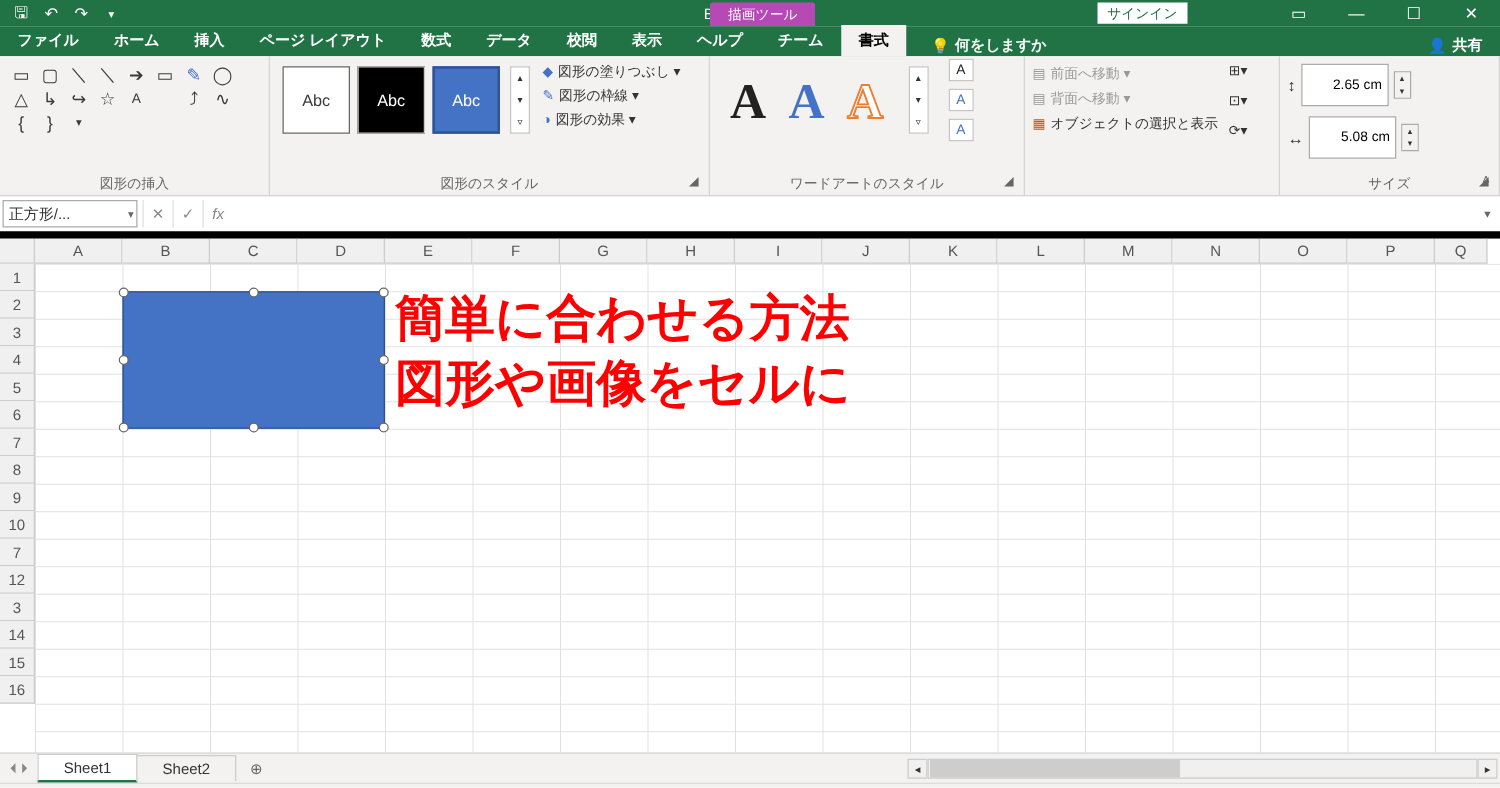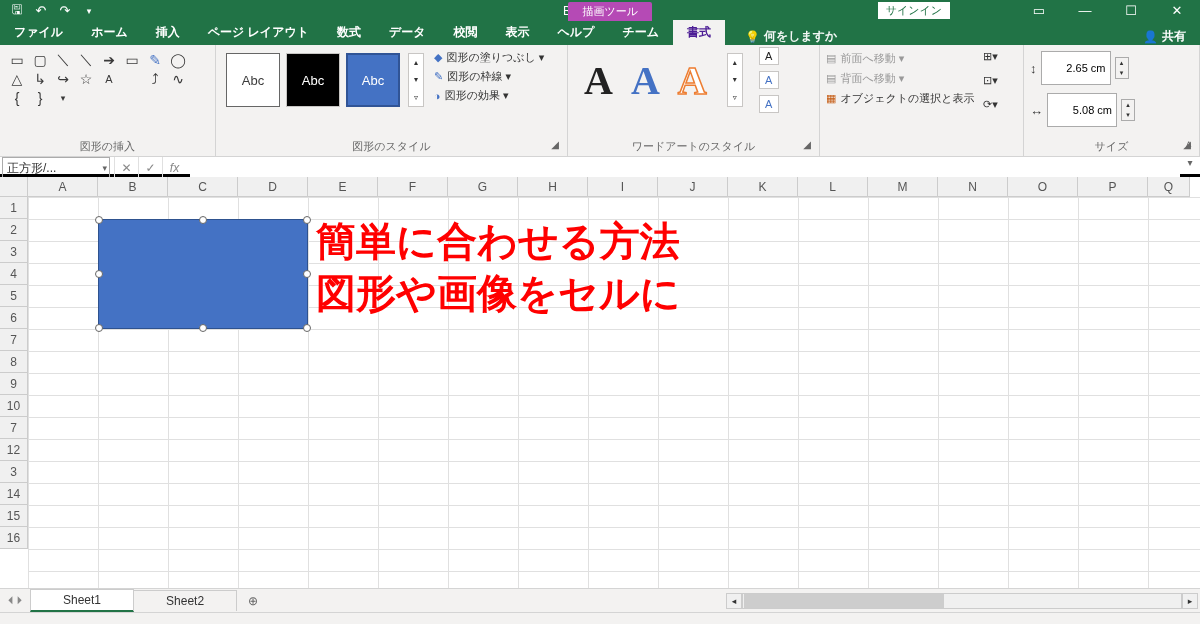--- a/index.html
+++ b/index.html
@@ -12,21 +12,21 @@
 .titlebar .title { position:absolute; left:50%; transform:translateX(-50%); font-size:12px; }
 .titlebar .ctx-tab { position:absolute; right:548px; background:#b54ab5; padding:2px 14px; font-size:11px; height:19px; top:2px; color:#fff; border-radius:2px 2px 0 0;}
 .titlebar .signin { position:absolute; right:250px; background:#fff; color:#217346; padding:1px 8px; font-size:11px; }
 .titlebar .ctrls { position:absolute; right:0; display:flex; }
 .titlebar .ctrls div { width:46px; height:21px; display:flex; align-items:center; justify-content:center; font-size:13px; }
 .titlebar .ctrls div:last-child { background:transparent; }
 
 
 .tabs { height:24px; background:#217346; display:flex; align-items:flex-end; color:#fff; position:relative;font-weight:bold; }
 .tabs .tab { padding:4px 14px; font-size:12px; cursor:default; }
-.tabs .tab.active { background:#f3f2f1; color:#4c1d95; }
+.tabs .tab.active { background:#f3f2f1; color:#000000; }
 .tabs .tellme { display:flex; align-items:center; gap:4px; margin-left:20px; font-size:12px; opacity:.95;}
 .tabs .share { position:absolute; right:14px; display:flex; align-items:center; gap:4px; font-size:12px;}
 
 
 .ribbon { height:112px; background:#f3f2f1; border-bottom:1px solid #d4d4d4; display:flex; align-items:stretch; position:relative;}
 .group { border-right:1px solid #d4d4d4; display:flex; flex-direction:column; padding:2px 6px 0 6px; }
 .group .g-body { flex:1; display:flex; align-items:flex-start; }
 .group .g-label { text-align:center; font-size:11px; color:#666; padding:3px 0 2px; position:relative; }
 .group .g-label .dlglaunch { position:absolute; right:2px; top:3px; font-size:10px; color:#666;}
 
@@ -59,21 +59,21 @@
 
 .size-box { display:flex; flex-direction:column; gap:8px; padding-top:4px;}
 .size-row { display:flex; align-items:center; gap:4px;}
 .size-row input { width:70px; height:22px; border:1px solid #ababab; font-size:11px; padding:16px 4px; text-align:right;}
 .size-row .sp { width:14px; display:flex; flex-direction:column; font-size:7px; border:1px solid #ababab; height:22px;}
 .size-row .sp div{flex:1;display:flex;align-items:center;justify-content:center;background:#f3f2f1;}
 
 .ribbon .collapse { position:absolute; right:8px; bottom:6px; font-size:11px; color:#666;}
 
 
-.fxbar { height:20px; border-bottom:3px solid #000000; display:flex; align-items:flex-start; background:#fff;}
+.fxbar { height:34px; border-bottom:6px solid #000000; display:flex; align-items:center; background:#fff;}
 .namebox { width:108px; height:22px; border:1px solid #ababab; margin-left:2px; display:flex; align-items:center; font-size:12px; padding:0 4px; position:relative; }
 .namebox .dd { position:absolute; right:2px; font-size:9px; color:#666;}
 .fxbtns { display:flex; align-items:center; gap:0; margin-left:4px;}
 .fxbtns span { width:24px; height:22px; display:flex; align-items:center; justify-content:center; color:#888; border-left:1px solid #e0e0e0; font-size:12px;}
 .fxinput { flex:1; height:22px; border:none; margin-left:4px;}
 .fxbar .exp { width:20px; display:flex; align-items:center; justify-content:center; color:#666; font-size:10px;}
 
 
 .sheet-area { position:relative; height:411px; overflow:hidden; background:#fff;}
 .sel-all { position:absolute; left:0; top:0; width:28px; height:20px; border-right:1px solid #ccc; border-bottom:1px solid #ccc; background:#f0f0f0;}
@@ -84,21 +84,21 @@
 .grid { position:absolute; left:28px; top:20px; right:0; bottom:0;
   background-image: linear-gradient(to right,#e0e0e0 1px,transparent 1px),linear-gradient(to bottom,#e0e0e0 1px,transparent 1px);
   background-size:70px 22px;}
 .shape-rect { position:absolute; left:98px; top:42px; width:210px; height:110px; background:#4472c4; border:1px solid #2e528f;}
 .handle { position:absolute; width:8px; height:8px; background:#fff; border:1px solid #666; border-radius:50%;}
 .overlay-text { position:absolute; left:316px; top:38px; font-size:40px; font-weight:bold; color:#ff0000; line-height:1.3; white-space:nowrap;}
 
 
 .sheettabs { height:24px; border-top:1px solid #d4d4d4; display:flex; align-items:center; background:#f3f2f1; position:relative;}
 .sheettabs .nav { display:flex; gap:3px; padding:0 8px; color:#888; font-size:11px;}
-.sheettabs .stab { padding:3px 32px; background:#fff; border:1px solid #ccc; border-bottom:none; font-size:12px; margin-right:-1px;}
+.sheettabs .stab { padding:3px 20px; background:#fff; border:1px solid #ccc; border-bottom:none; font-size:12px; margin-right:-1px;}
 .sheettabs .stab.active { border-bottom:2px solid #217346; }
 .sheettabs .stab.inact { background:#f3f2f1; }
 .sheettabs .add { margin-left:12px; color:#666;}
 .sheettabs .hscroll { position:absolute; right:2px; display:flex; align-items:center;}
 .sheettabs .hscroll .track{ width:440px; height:16px; background:#f0f0f0; border:1px solid #ccc; display:flex; align-items:center;}
 .sheettabs .hscroll .thumb{ width:200px; height:14px; background:#cdcdcd; margin-left:1px;}
 .sheettabs .hscroll .btn{ width:16px; height:16px; background:#f0f0f0; border:1px solid #ccc; display:flex;align-items:center;justify-content:center;font-size:9px;}
 
 
 .status { height:12px; background:#f3f2f1; border-top:1px solid #d4d4d4; display:flex; align-items:center; font-size:11px; overflow:hidden;}

